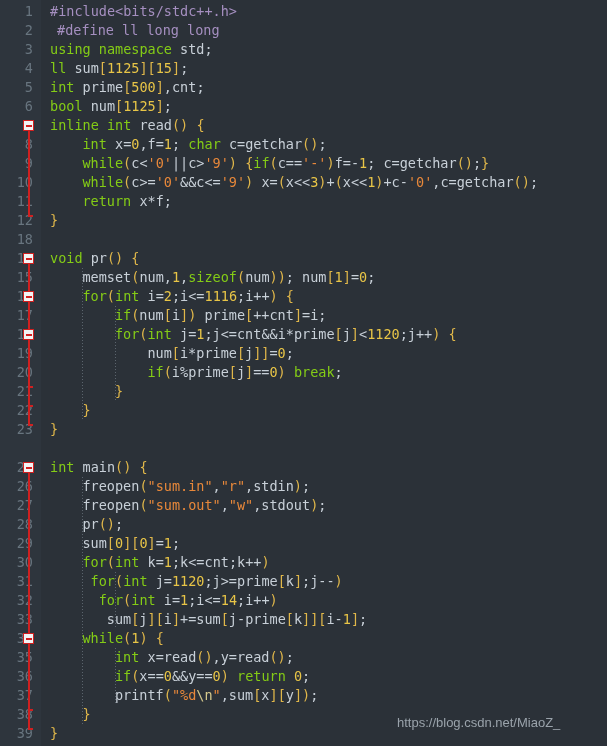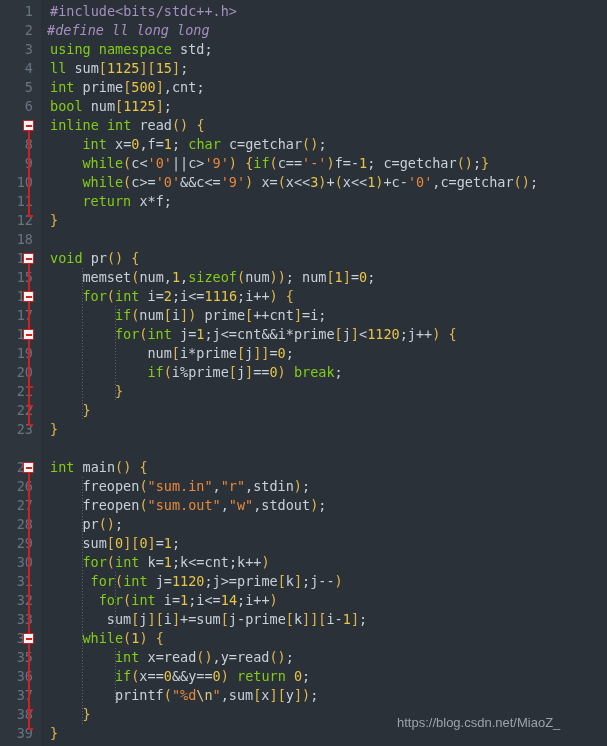--- a/index.html
+++ b/index.html
@@ -178,21 +178,21 @@
       <div class="fold-box" style="left: 23px; top: 633px;"></div>
     </div>
   <div id="gutter-fold"></div>
   <div id="code">
       <div class="indent-guide" style="left: 41.48px; top: 268px; height: 152px;"></div>
       <div class="indent-guide" style="left: 73.96px; top: 306px; height: 95px;"></div>
       <div class="indent-guide" style="left: 41.48px; top: 477px; height: 247px;"></div>
       <div class="indent-guide" style="left: 73.96px; top: 572px; height: 57px;"></div>
       <div class="indent-guide" style="left: 73.96px; top: 648px; height: 57px;"></div>
       <div class="line" style="top: 2px; left: 9px;"><span class="pp">#include&lt;bits/stdc++.h&gt;</span></div>
-      <div class="line" style="top: 21px; left: 6px; font-style: italic;"><span class="pp">#define ll long long</span></div>
+      <div class="line" style="top: 21px; left: 16px;"><span class="pp">#define ll long long</span></div>
       <div class="line" style="top: 40px; left: 9px;"><span class="kw">using</span><span class="pn"> </span><span class="kw">namespace</span><span class="pn"> </span><span class="id">std</span><span class="pn">;</span></div>
       <div class="line" style="top: 59px; left: 9px;"><span class="kw">ll</span><span class="pn"> </span><span class="id">sum</span><span class="br">[</span><span class="num">1125</span><span class="br">]</span><span class="br">[</span><span class="num">15</span><span class="br">]</span><span class="pn">;</span></div>
       <div class="line" style="top: 78px; left: 9px;"><span class="kw">int</span><span class="pn"> </span><span class="id">prime</span><span class="br">[</span><span class="num">500</span><span class="br">]</span><span class="pn">,</span><span class="id">cnt</span><span class="pn">;</span></div>
       <div class="line" style="top: 97px; left: 9px;"><span class="kw">bool</span><span class="pn"> </span><span class="id">num</span><span class="br">[</span><span class="num">1125</span><span class="br">]</span><span class="pn">;</span></div>
       <div class="line" style="top: 116px; left: 9px;"><span class="kw">inline</span><span class="pn"> </span><span class="kw">int</span><span class="pn"> </span><span class="id">read</span><span class="br">()</span><span class="pn"> </span><span class="br">{</span></div>
       <div class="line" style="top: 135px; left: 41.48px;"><span class="kw">int</span><span class="pn"> </span><span class="id">x</span><span class="op">=</span><span class="num">0</span><span class="pn">,</span><span class="id">f</span><span class="op">=</span><span class="num">1</span><span class="pn">;</span><span class="pn"> </span><span class="kw">char</span><span class="pn"> </span><span class="id">c</span><span class="op">=</span><span class="id">getchar</span><span class="br">()</span><span class="pn">;</span></div>
       <div class="line" style="top: 154px; left: 41.48px;"><span class="kw">while</span><span class="br">(</span><span class="id">c</span><span class="op">&lt;</span><span class="str">'0'</span><span class="op">||</span><span class="id">c</span><span class="op">&gt;</span><span class="str">'9'</span><span class="br">)</span><span class="pn"> </span><span class="br">{</span><span class="kw">if</span><span class="br">(</span><span class="id">c</span><span class="op">==</span><span class="str">'-'</span><span class="br">)</span><span class="id">f</span><span class="op">=-</span><span class="num">1</span><span class="pn">;</span><span class="pn"> </span><span class="id">c</span><span class="op">=</span><span class="id">getchar</span><span class="br">()</span><span class="pn">;</span><span class="br">}</span></div>
       <div class="line" style="top: 173px; left: 41.48px;"><span class="kw">while</span><span class="br">(</span><span class="id">c</span><span class="op">&gt;=</span><span class="str">'0'</span><span class="op">&amp;&amp;</span><span class="id">c</span><span class="op">&lt;=</span><span class="str">'9'</span><span class="br">)</span><span class="pn"> </span><span class="id">x</span><span class="op">=</span><span class="br">(</span><span class="id">x</span><span class="op">&lt;&lt;</span><span class="num">3</span><span class="br">)</span><span class="op">+</span><span class="br">(</span><span class="id">x</span><span class="op">&lt;&lt;</span><span class="num">1</span><span class="br">)</span><span class="op">+</span><span class="id">c</span><span class="op">-</span><span class="str">'0'</span><span class="pn">,</span><span class="id">c</span><span class="op">=</span><span class="id">getchar</span><span class="br">()</span><span class="pn">;</span></div>
       <div class="line" style="top: 192px; left: 41.48px;"><span class="kw">return</span><span class="pn"> </span><span class="id">x</span><span class="op">*</span><span class="id">f</span><span class="pn">;</span></div>
       <div class="line" style="top: 211px; left: 9px;"><span class="br">}</span></div>

